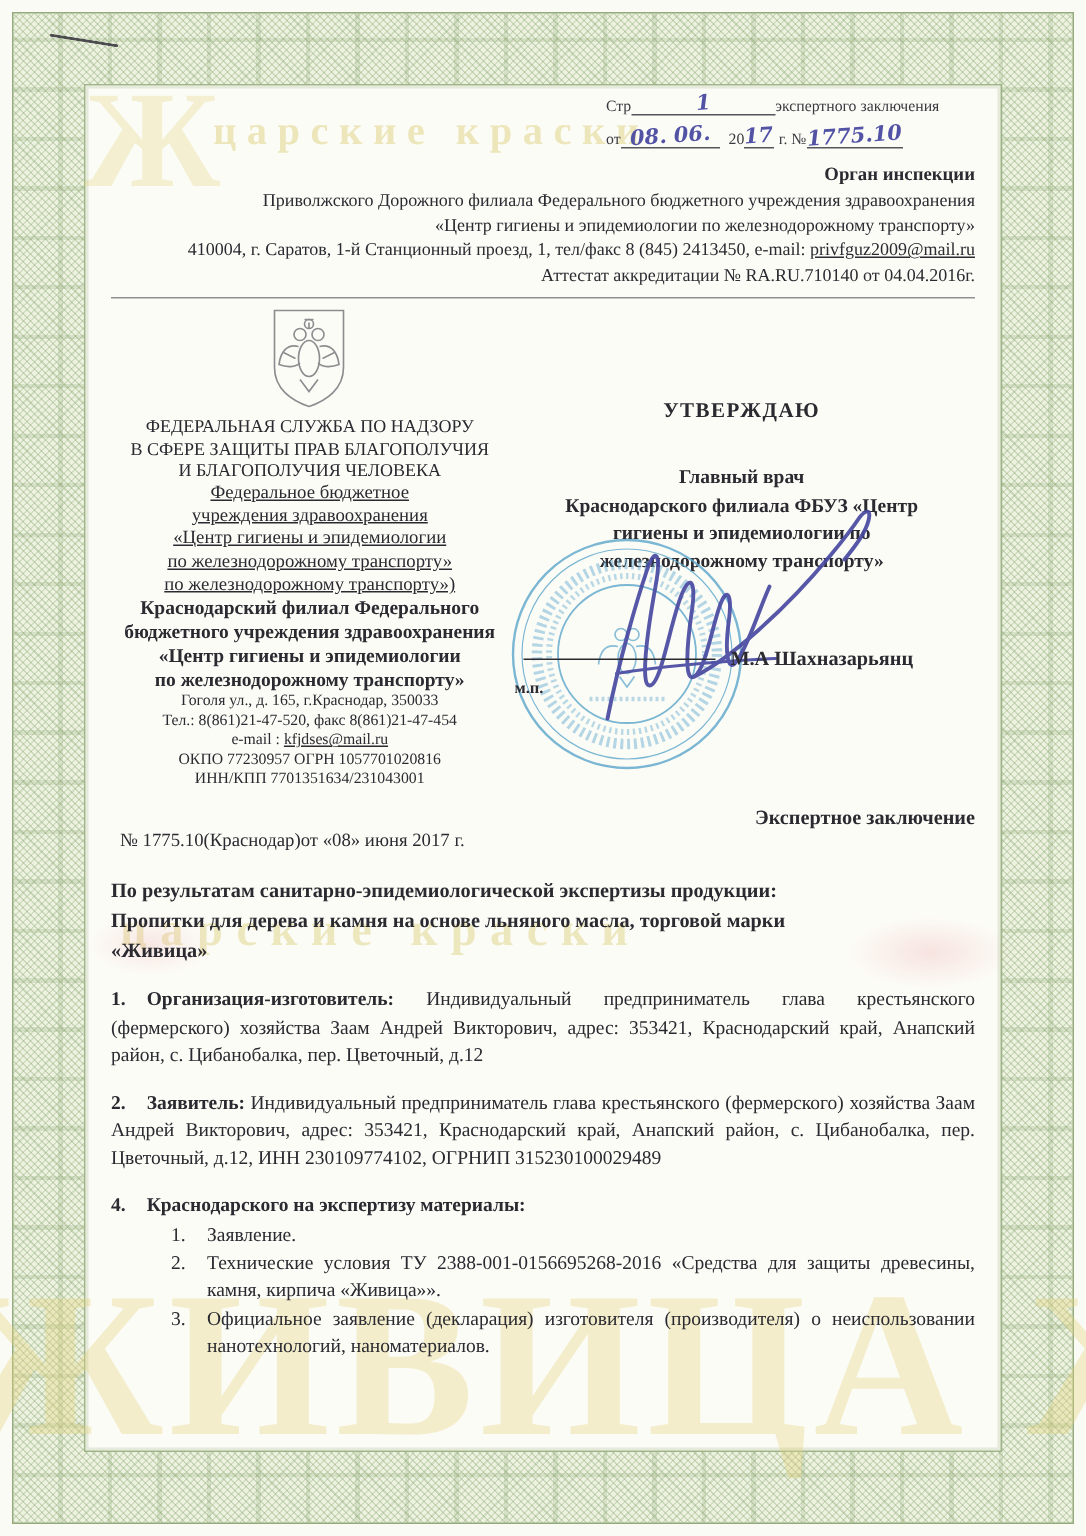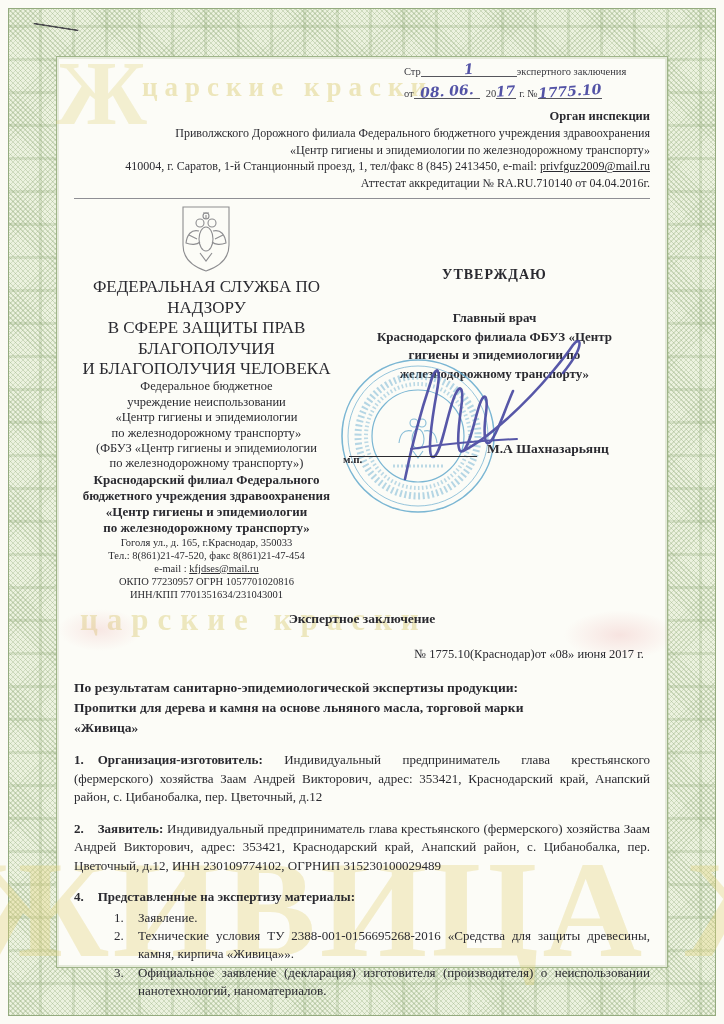--- a/index.html
+++ b/index.html
@@ -38,36 +38,36 @@
   
   .hdr{text-align:right;margin-top:8px;font-size:12px;line-height:1.38;}
   .hdr .t{font-weight:bold;font-size:12.5px;}
   .hdr a, .email{color:#2a2a30;text-decoration:underline;}
   .hrule{border:0;border-top:1.5px solid #8f8f94;margin:7px 0 4px;}
   
   .cols{display:flex;}
   .col-l{width:46%;text-align:center;}
   .col-r{width:54%;text-align:center;position:relative;}
   .emblem{margin:2px auto 4px;display:block;}
-  .caps{font-size:17px;line-height:1.2;}
-  .org{font-size:12.5px;line-height:1.23;}
+  .caps{font-size:12px;line-height:1.2;}
+  .org{font-size:12.5px;line-height:1.23;text-decoration:underline;}
   .orgb{font-size:13px;line-height:1.23;font-weight:bold;}
   .addr{font-size:10.5px;line-height:1.24;}
   .approve-title{font-weight:bold;font-size:14px;margin-top:64px;letter-spacing:1px;}
   .approve-lines{font-weight:bold;font-size:13px;line-height:1.42;margin-top:26px;}
   .stamp-area{position:relative;height:128px;margin-top:6px;text-align:left;}
-  .sig-row{position:absolute;left:10px;top:52px;right:6px;display:flex;align-items:flex-end;}
+  .sig-row{position:absolute;left:10px;top:42px;right:6px;display:flex;align-items:center;}
   .sig-line{flex:0 0 128px;border-bottom:1.5px solid #2a2a30;height:1px;margin-right:10px;}
   .signer{font-weight:bold;font-size:13.5px;}
   .mp{position:absolute;left:4px;top:64px;font-weight:bold;font-size:11px;}
   .stamp-svg{position:absolute;left:-6px;top:-38px;}
   .sig-svg{position:absolute;left:28px;top:-60px;}
   
-  .concl-title{text-align:center;font-weight:bold;font-size:13.5px;margin-top:10px;}
-  .concl-row{display:flex;justify-content:flex-end;font-size:12.5px;margin-top:20px;padding:0 6px;}
+  .concl-title{text-align:right;font-weight:bold;font-size:13.5px;margin-top:10px;}
+  .concl-row{display:flex;justify-content:flex-start;font-size:12.5px;margin-top:0;padding:0 6px;}
   .subject{font-weight:bold;font-size:13.5px;line-height:1.5;margin-top:16px;}
   
   .para{font-size:13px;line-height:1.42;text-align:justify;margin-top:13px;}
   .para .num{font-weight:bold;padding-right:14px;}
   .para .lbl{font-weight:bold;}
   .materials{margin-top:2px;padding-left:40px;font-size:13px;line-height:1.42;}
   .mitem{display:flex;}
   .mitem .mnum{flex:0 0 24px;}
   .mitem .mtxt{flex:1;text-align:justify;}
 </style>
@@ -130,24 +130,23 @@
             <path d="M20,30 l8,4 M54,30 l-8,4"></path>
           </g>
         </svg>
         <div class="caps">
           <div>ФЕДЕРАЛЬНАЯ СЛУЖБА ПО НАДЗОРУ</div>
           <div>В СФЕРЕ ЗАЩИТЫ ПРАВ БЛАГОПОЛУЧИЯ</div>
           <div>И БЛАГОПОЛУЧИЯ ЧЕЛОВЕКА</div>
         </div>
         <div class="org">
           <div>Федеральное бюджетное</div>
-          <div>учреждение неиспользовании</div>
+          <div>учреждения здравоохранения</div>
           <div>«Центр гигиены и эпидемиологии</div>
           <div>по железнодорожному транспорту»</div>
-          <div>(ФБУЗ «Центр гигиены и эпидемиологии</div>
           <div>по железнодорожному транспорту»)</div>
         </div>
         <div class="orgb">
           <div>Краснодарский филиал Федерального</div>
           <div>бюджетного учреждения здравоохранения</div>
           <div>«Центр гигиены и эпидемиологии</div>
           <div>по железнодорожному транспорту»</div>
         </div>
         <div class="addr">
           <div>Гоголя ул., д. 165, г.Краснодар, 350033</div>
@@ -212,21 +211,21 @@
       <div>«Живица»</div>
     </div>
 
     <div class="para">
       <span class="num">1.</span><span class="lbl">Организация-изготовитель:</span><span> Индивидуальный предприниматель глава крестьянского (фермерского) хозяйства Заам Андрей Викторович, адрес: 353421, Краснодарский край, Анапский район, с. Цибанобалка, пер. Цветочный, д.12</span>
     </div>
     <div class="para">
       <span class="num">2.</span><span class="lbl">Заявитель:</span><span> Индивидуальный предприниматель глава крестьянского (фермерского) хозяйства Заам Андрей Викторович, адрес: 353421, Краснодарский край, Анапский район, с. Цибанобалка, пер. Цветочный, д.12, ИНН 230109774102, ОГРНИП 315230100029489</span>
     </div>
     <div class="para">
-      <span class="num">4.</span><span class="lbl">Представленные на экспертизу материалы:</span>
+      <span class="num">4.</span><span class="lbl">Краснодарского на экспертизу материалы:</span>
     </div>
 
     <div class="materials">
       <div class="mitem">
         <span class="mnum">1.</span>
         <span class="mtxt">Заявление.</span>
       </div>
       <div class="mitem">
         <span class="mnum">2.</span>
         <span class="mtxt">Технические условия ТУ 2388-001-0156695268-2016 «Средства для защиты древесины, камня, кирпича «Живица»».</span>

